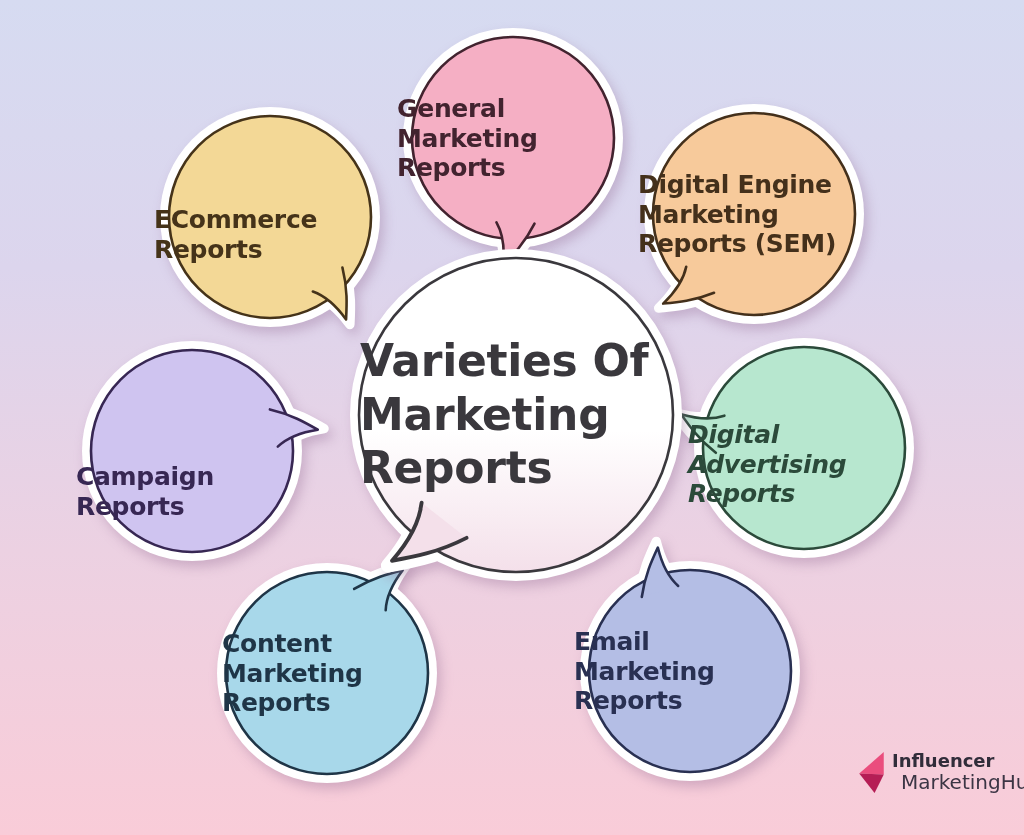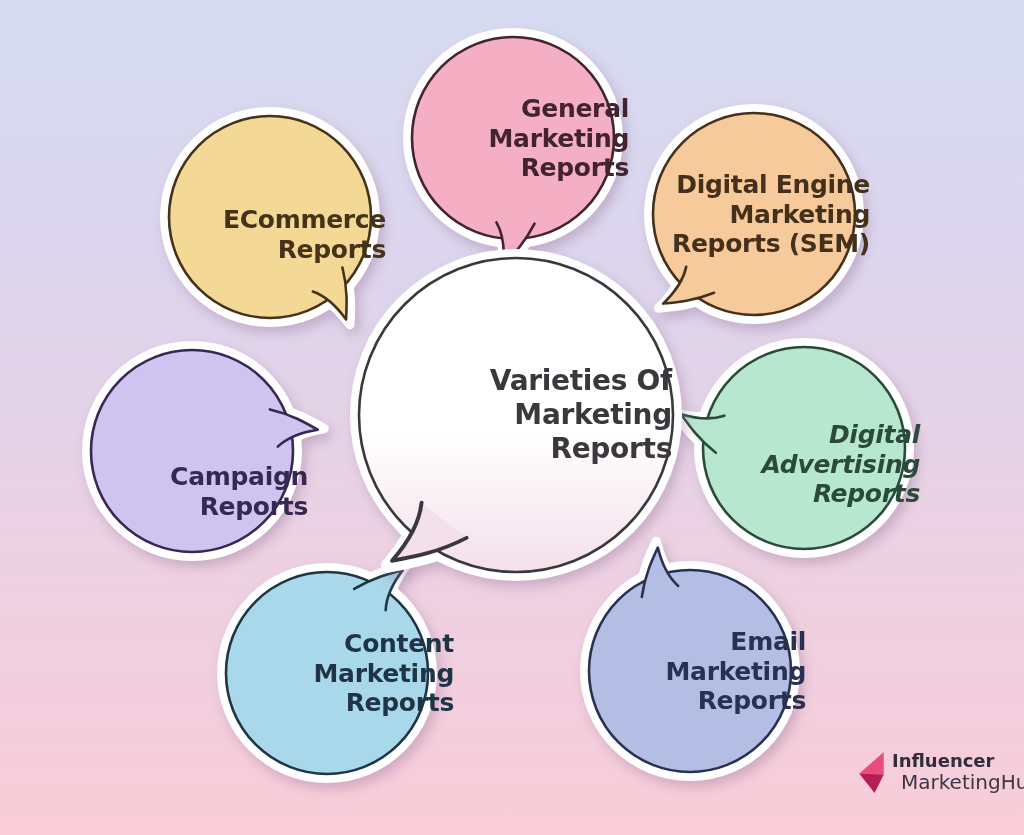--- a/index.html
+++ b/index.html
@@ -8,24 +8,24 @@
     background:linear-gradient(180deg,#d6dbf1 0%,#dcd5ed 32%,#ecd1e2 66%,#f9ccd8 100%);
     font-family:"DejaVu Sans","Liberation Sans",sans-serif;
   }
   svg.shapes{position:absolute;left:0;top:0;}
   .bubble{filter:drop-shadow(4px 6px 6px rgba(150,110,150,0.38));}
   .tailw{fill:#ffffff;stroke:#ffffff;stroke-width:9px;stroke-linejoin:round;stroke-linecap:round;}
   .tailc{stroke-width:2.6px;stroke-linejoin:round;stroke-linecap:round;}
   .bc{stroke-width:2.6px;}
   .lbl{
     position:absolute;transform:translate(-50%,-50%);
-    width:232px;text-align:right;white-space:pre-line;
+    width:232px;text-align:left;white-space:pre-line;
     font-weight:bold;font-size:25px;line-height:1.18;letter-spacing:-0.3px;
   }
-  .lbl.center-lbl{width:312px;font-size:28px;line-height:1.22;}
+  .lbl.center-lbl{width:312px;font-size:44px;line-height:1.22;}
   .logo{position:absolute;left:858px;top:750px;display:flex;align-items:center;gap:7px;}
   .logo-text{display:flex;flex-direction:column;}
   .logo-l1{font-size:18px;font-weight:bold;line-height:1.12;}
   .logo-l2{font-size:20px;font-weight:normal;line-height:1.12;padding-left:9px;}
 </style>
 </head>
 <body>
 
 <div class="stage">
 

